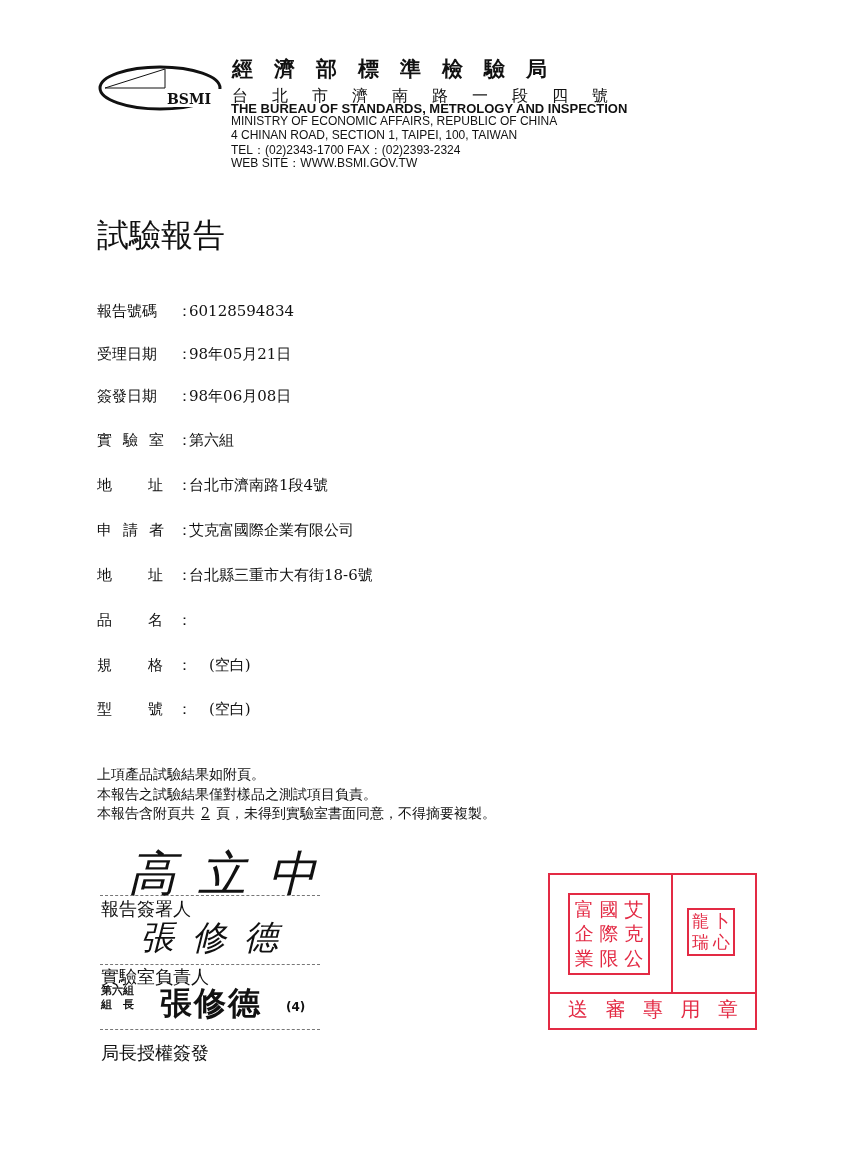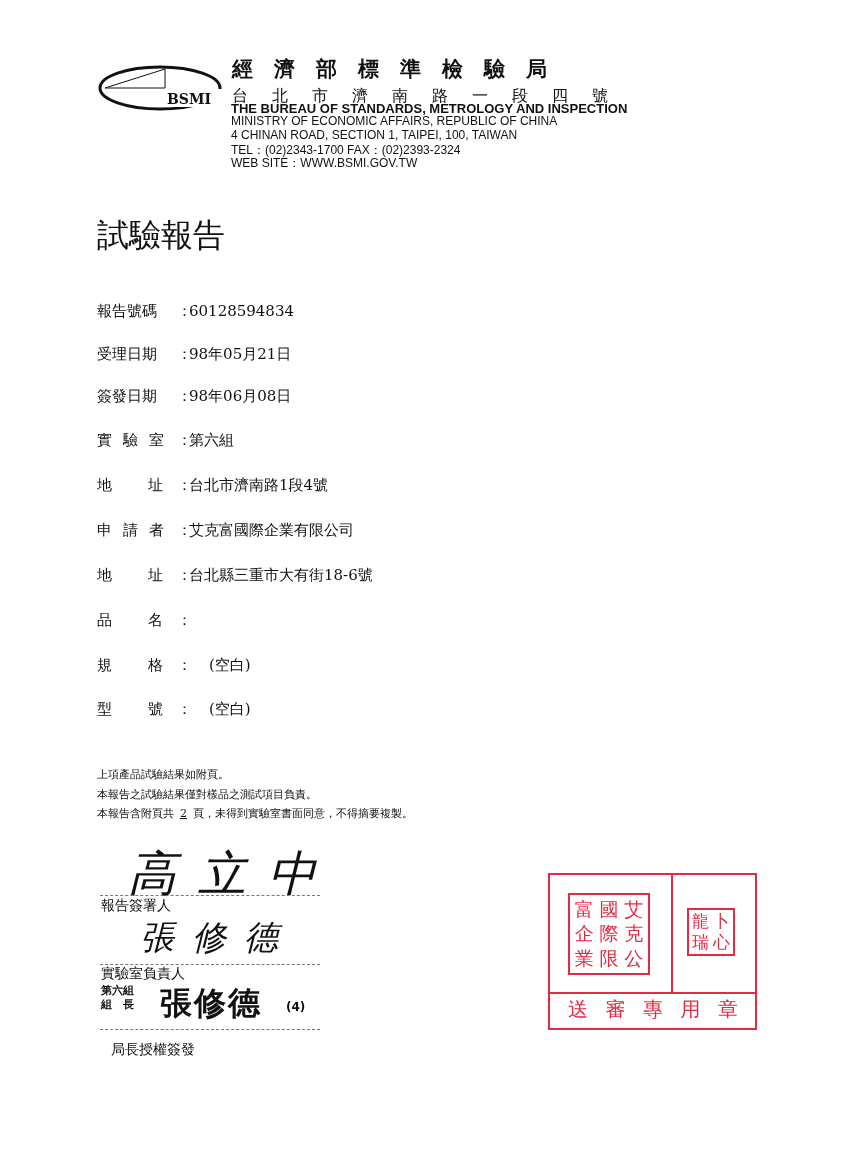--- a/index.html
+++ b/index.html
@@ -19,32 +19,32 @@
   
   .title { left: 97px; top: 214px; font-size: 32px; font-family: "DejaVu Serif", serif; letter-spacing: 0px; }
 
   
   .row { left: 97px; font-size: 15px; white-space: nowrap; display: flex; justify-content: flex-end; }
   .row .lbl { width: 92px; display: inline-flex; justify-content: space-between; }
   .row .lbl.w4 { width: 80px; }
   .row .colon { width: 12px; }
   .row .val { padding-left: 0px; }
 
-  .notes { left: 97px; top: 765px; font-size: 11px; line-height: 19.5px; white-space: nowrap; }
+  .notes { left: 97px; top: 765px; font-size: 14px; line-height: 19.5px; white-space: nowrap; }
   .underl { text-decoration: underline; padding: 0 6px; }
 
   
   .sig { font-family: "DejaVu Serif", serif; white-space: nowrap; }
   .sig1 { left: 128px; top: 842px; font-size: 48px; letter-spacing: 22px; font-style: italic; }
   .sig2 { left: 140px; top: 915px; font-size: 34px; letter-spacing: 18px; font-style: italic; }
   .sig3 { left: 160px; top: 982px; font-size: 32px; font-weight: bold; letter-spacing: 2px; }
   .sig3-pref { left: 101px; top: 984px; font-size: 11px; font-weight: bold; line-height: 14px; font-family: "DejaVu Sans", sans-serif; }
   .sig3-num { left: 286px; top: 1000px; font-size: 12px; font-weight: bold; font-family: "DejaVu Sans", sans-serif; }
   .rule { height: 0; border-top: 1px dashed #777; }
-  .sig-lbl { font-size: 14px; white-space: nowrap; }
+  .sig-lbl { font-size: 18px; white-space: nowrap; }
 
   
   .stamp { left: 548px; top: 873px; width: 209px; height: 157px; border: 2px solid #e32a44; box-sizing: border-box; }
   .stamp-vdiv { left: 671px; top: 874px; width: 0; height: 119px; border-left: 2px solid #e32a44; }
   .stamp-hdiv { left: 549px; top: 992px; width: 207px; height: 0; border-top: 2px solid #e32a44; }
   .seal { border: 2px solid #e32a44; box-sizing: border-box; color: #e32a44; display: grid; }
   .seal-big { left: 568px; top: 893px; width: 82px; height: 82px; grid-template-columns: repeat(3, 1fr); grid-template-rows: repeat(3, 1fr); font-size: 19px; line-height: 1; text-align: center; align-items: center; padding: 2px; }
   .seal-small { left: 687px; top: 908px; width: 48px; height: 48px; grid-template-columns: repeat(2, 1fr); grid-template-rows: repeat(2, 1fr); font-size: 17px; line-height: 1; text-align: center; align-items: center; padding: 1px; }
   .stamp-caption { left: 558px; top: 996px; width: 190px; font-size: 20px; color: #e32a44; display: flex; justify-content: space-between; padding: 0 10px; box-sizing: border-box; }
 </style>
@@ -134,21 +134,21 @@
 <div class="abs rule" style="left:100px;top:964px;width:220px"></div>
 <div class="abs sig-lbl" style="left:101px;top:965px">實驗室負責人</div>
 
 <div class="abs sig3-pref">
   <div>第六組</div>
   <div>組　長</div>
 </div>
 <div class="abs sig sig3">張修德</div>
 <div class="abs sig3-num">(4)</div>
 <div class="abs rule" style="left:100px;top:1029px;width:220px"></div>
-<div class="abs sig-lbl" style="left:111px;top:1041px">局長授權簽發</div>
+<div class="abs sig-lbl" style="left:101px;top:1041px">局長授權簽發</div>
 
 <div class="abs stamp"></div>
 <div class="abs stamp-vdiv"></div>
 <div class="abs stamp-hdiv"></div>
 
 <div class="abs seal seal-big">
   <span>富</span>
     <span>國</span>
     <span>艾</span>
   <span>企</span>

